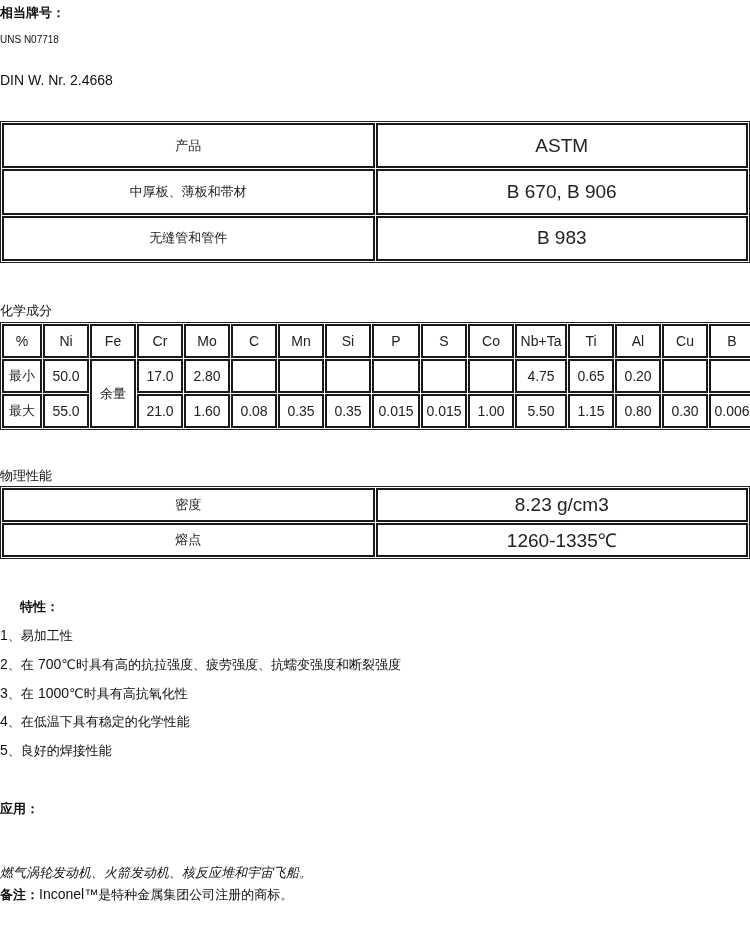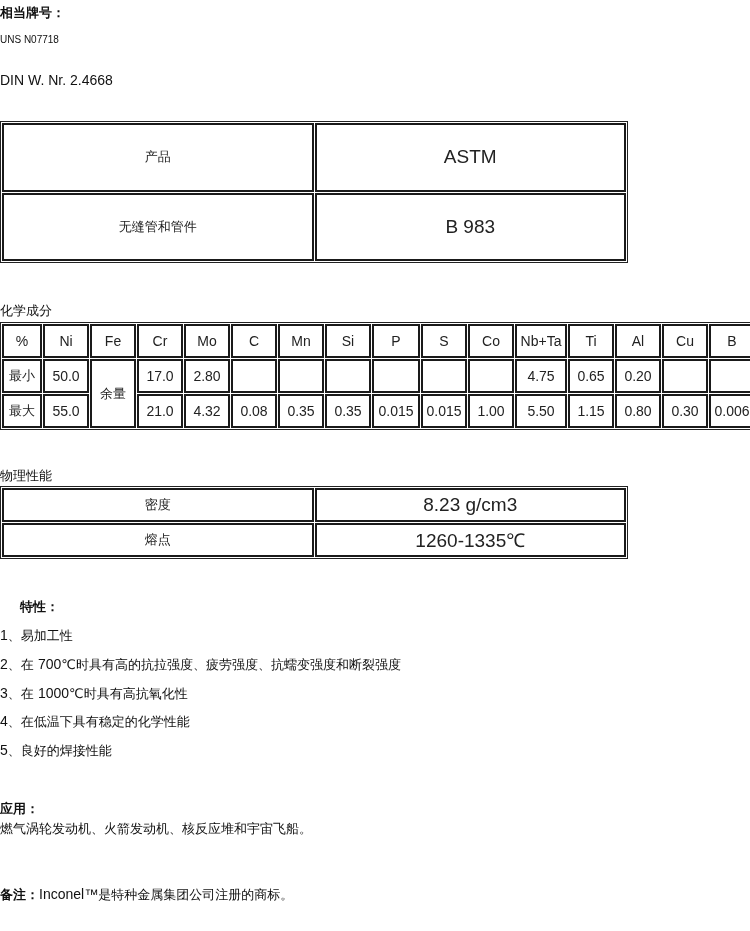--- a/index.html
+++ b/index.html
@@ -18,21 +18,21 @@
     }
     .latin { font-family: "Liberation Sans", sans-serif; }
     .abs { position: absolute; left: 0; }
     .heading-bold { font-weight: bold; font-size: 13px; }
     .line { font-size: 13px; white-space: nowrap; }
     .line .num { font-family: "Liberation Sans", sans-serif; font-size: 14px; }
 
     table.grid {
       position: absolute;
       left: 0;
-      width: 628px;
+      width: 750px;
       border-collapse: separate;
       border-spacing: 1px;
       background: #ffffff;
       border: 1px solid #222;
       table-layout: fixed;
     }
     table.grid td {
       border: 2px solid #1a1a1a;
       text-align: center;
       vertical-align: middle;
@@ -57,20 +57,24 @@
 
 <div class="abs heading-bold" style="top:4px;">相当牌号：</div>
 <div class="abs line latin" style="top:34px; font-size:10px;">UNS N07718</div>
 <div class="abs line latin" style="top:72px; font-size:14px;">DIN W. Nr. 2.4668</div>
 
 <table class="grid" id="standards-table">
   <tbody>
       <tr>
     <td>产品</td>
     <td class="latin">ASTM</td>
+  </tr>
+  <tr>
+    <td>中厚板、薄板和带材</td>
+    <td class="latin">B 670, B 906</td>
   </tr>
   <tr>
     <td>无缝管和管件</td>
     <td class="latin">B 983</td>
   </tr>
 </tbody>
   </table>
 
 <div class="abs line" style="top:302px;">化学成分</div>
 <table class="grid" id="chem-table">
@@ -126,21 +130,21 @@
     <td>4.75</td>
     <td>0.65</td>
     <td>0.20</td>
     <td></td>
     <td></td>
   </tr>
   <tr>
     <td class="cjk">最大</td>
     <td>55.0</td>
     <td>21.0</td>
-    <td>4.32</td>
+    <td>1.60</td>
     <td>0.08</td>
     <td>0.35</td>
     <td>0.35</td>
     <td>0.015</td>
     <td>0.015</td>
     <td>1.00</td>
     <td>5.50</td>
     <td>1.15</td>
     <td>0.80</td>
     <td>0.30</td>
@@ -174,17 +178,17 @@
   <span class="num">3</span><span>、在 </span><span class="num">1000</span><span>℃时具有高抗氧化性</span>
 </div>
 <div class="abs line" style="top:713px;">
   <span class="num">4</span><span>、在低温下具有稳定的化学性能</span>
 </div>
 <div class="abs line" style="top:742px;text-align:center;">
   <span class="num">5</span><span>、良好的焊接性能</span>
 </div>
 
 <div class="abs heading-bold" style="top:800px;">应用：</div>
-<div class="abs line" style="top:820px;">燃气涡轮发动机、火箭发动机、核反应堆和宇宙飞船。</div>
+<div class="abs line" style="top:864px;font-style:italic;">燃气涡轮发动机、火箭发动机、核反应堆和宇宙飞船。</div>
 
 <div class="abs line" style="top:886px;">
   <span style="font-weight:bold;">备注：</span><span class="latin" style="font-size:14px;">Inconel™</span><span>是特种金属集团公司注册的商标。</span>
 </div>
 
 </body></html>

